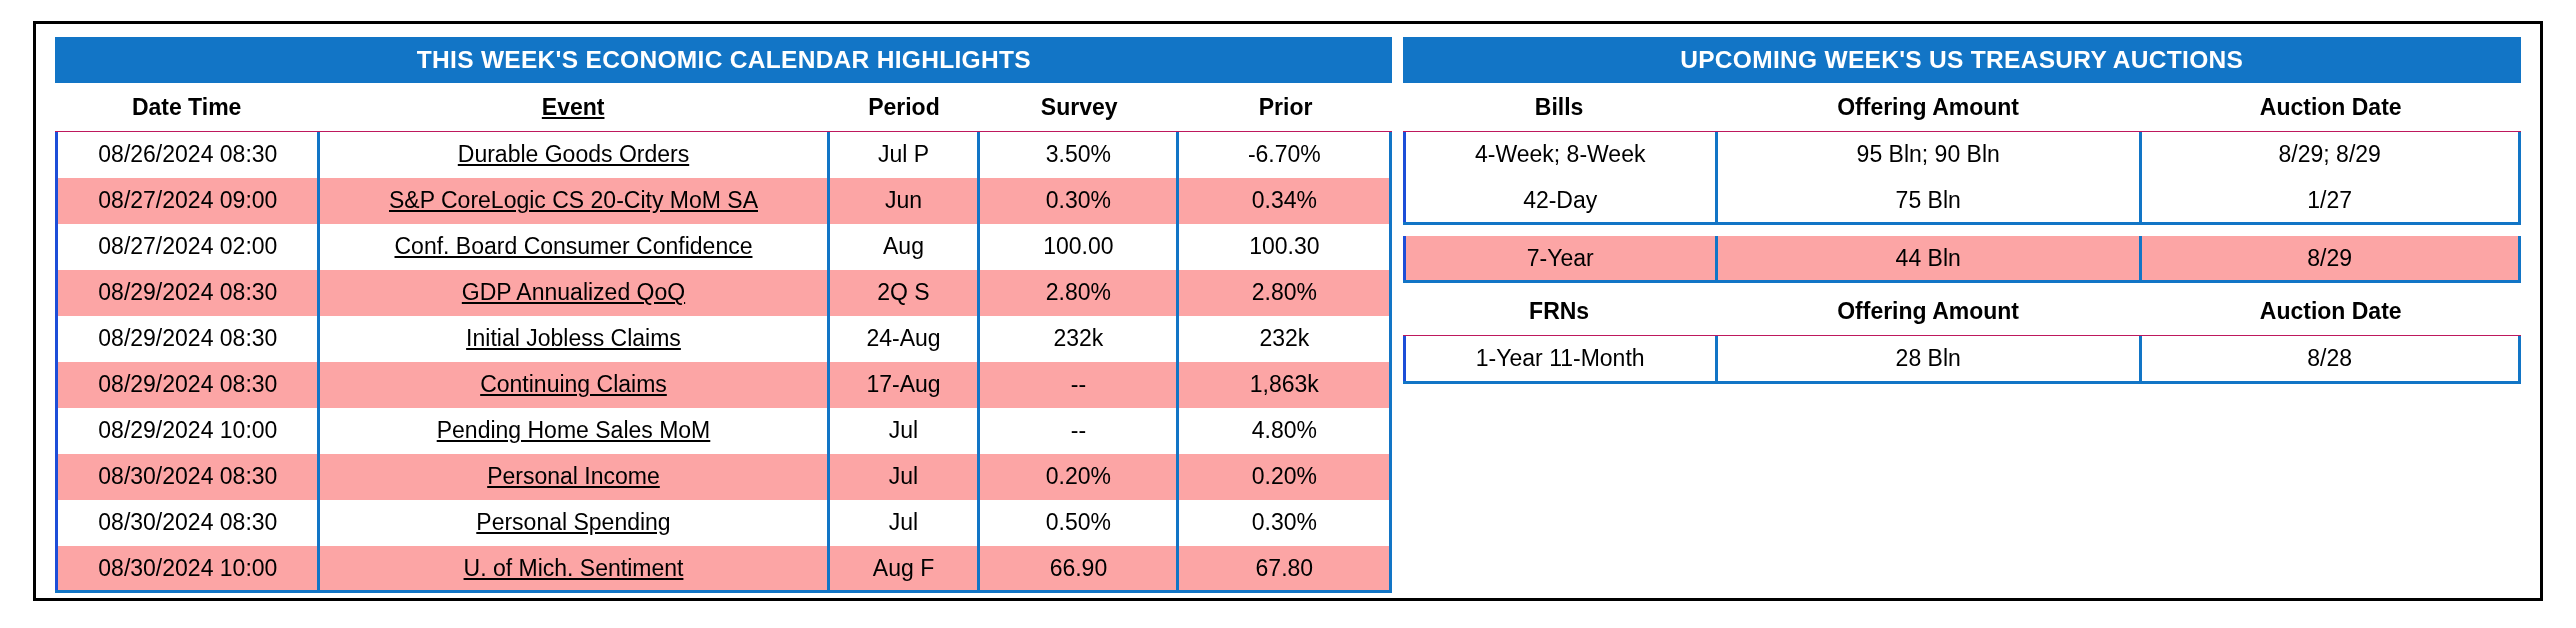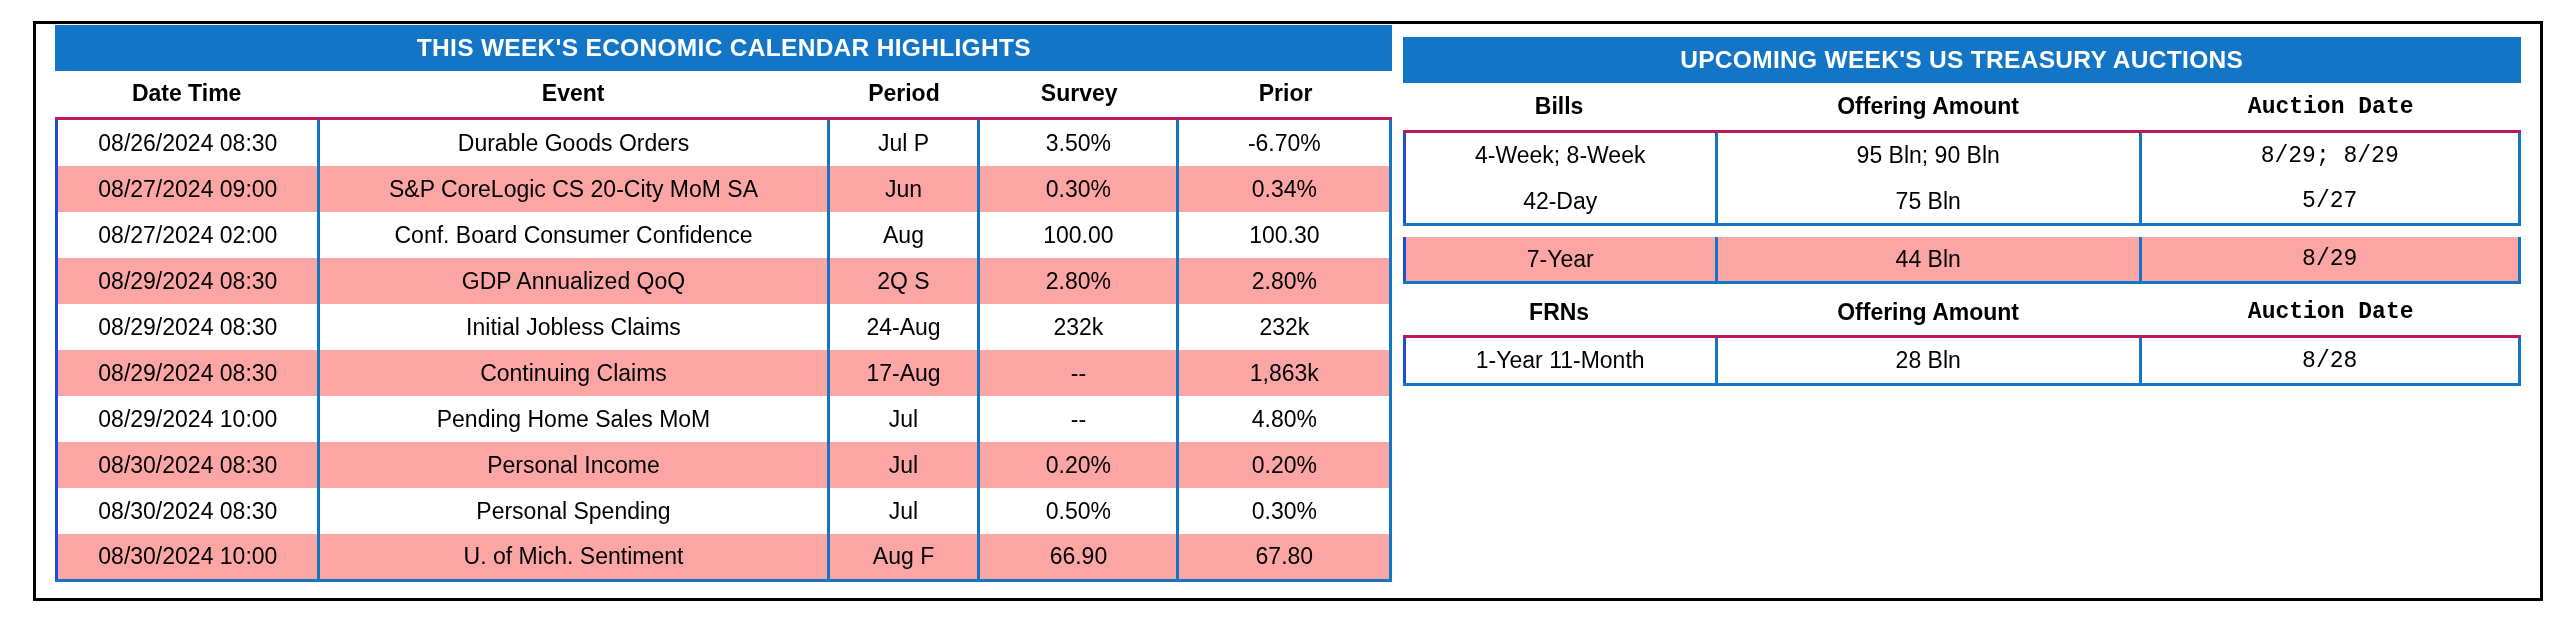--- a/index.html
+++ b/index.html
@@ -29,21 +29,21 @@
     background: #ffffff;
     padding: 13.4px 19.3px 16.4px 19.3px;
     display: flex;
     flex-direction: row;
     gap: 10.4px;
   }
   .panel {
     display: flex;
     flex-direction: column;
   }
-  .panel-left { width: 1366px; justify-content: flex-end; }
+  .panel-left { width: 1366px; }
   .panel-right { flex: 1; }
 
   .banner {
     background: #1275c6;
     color: #ffffff;
     font-size: 24.5px;
     font-weight: bold;
     letter-spacing: 0.3px;
     text-align: center;
     line-height: 46px;
@@ -80,33 +80,33 @@
   .grid td {
     border-right: 3px solid #1275c6;
   }
   .grid td:last-child { border-right: none; }
 
   .zebra-a { background: #ffffff; }
   .zebra-b { background: #fca5a5; }
 
   
   .col-datetime { width: 245px; }
-  .col-event    { width: 476px; }
+  .col-event    { width: 476px; text-decoration: underline; }
   .col-period   { width: 141px; }
   .col-survey   { width: 186px; margin-top: 20px; }
   .col-prior    { width: 199px; }
 
   
   .col-kind   { width: 312px; }
   .col-amount { width: 424px; }
-  .col-date   { width: 379px; font-family: Liberation Mono, monospace; }
+  .col-date   { width: 379px; }
   .spacer-14 { height: 10.4px; }
   .spacer-6  { height: 4.5px; }
 
-  .hdr-row th { border-bottom: 3px solid #be185d; }
+  .hdr-row th { border-bottom: 1px solid #be185d; }
 </style>
 </head>
 <body>
 
 <div class="page">
   <div class="outer-frame">
 
     <div class="panel panel-left">
       <div class="banner">THIS WEEK'S ECONOMIC CALENDAR HIGHLIGHTS</div>
       <table>
@@ -211,21 +211,21 @@
       <table class="grid">
         <tbody>
           <tr class="zebra-a">
             <td class="col-kind">4-Week; 8-Week</td>
             <td class="col-amount">95 Bln; 90 Bln</td>
             <td class="col-date">8/29; 8/29</td>
           </tr>
           <tr class="zebra-a">
             <td class="col-kind">42-Day</td>
             <td class="col-amount">75 Bln</td>
-            <td class="col-date">5/27</td>
+            <td class="col-date">1/27</td>
           </tr>
         </tbody>
       </table>
 
       <div class="spacer-14"></div>
 
       <table class="grid">
         <tbody>
           <tr class="zebra-b">
             <td class="col-kind">7-Year</td>

